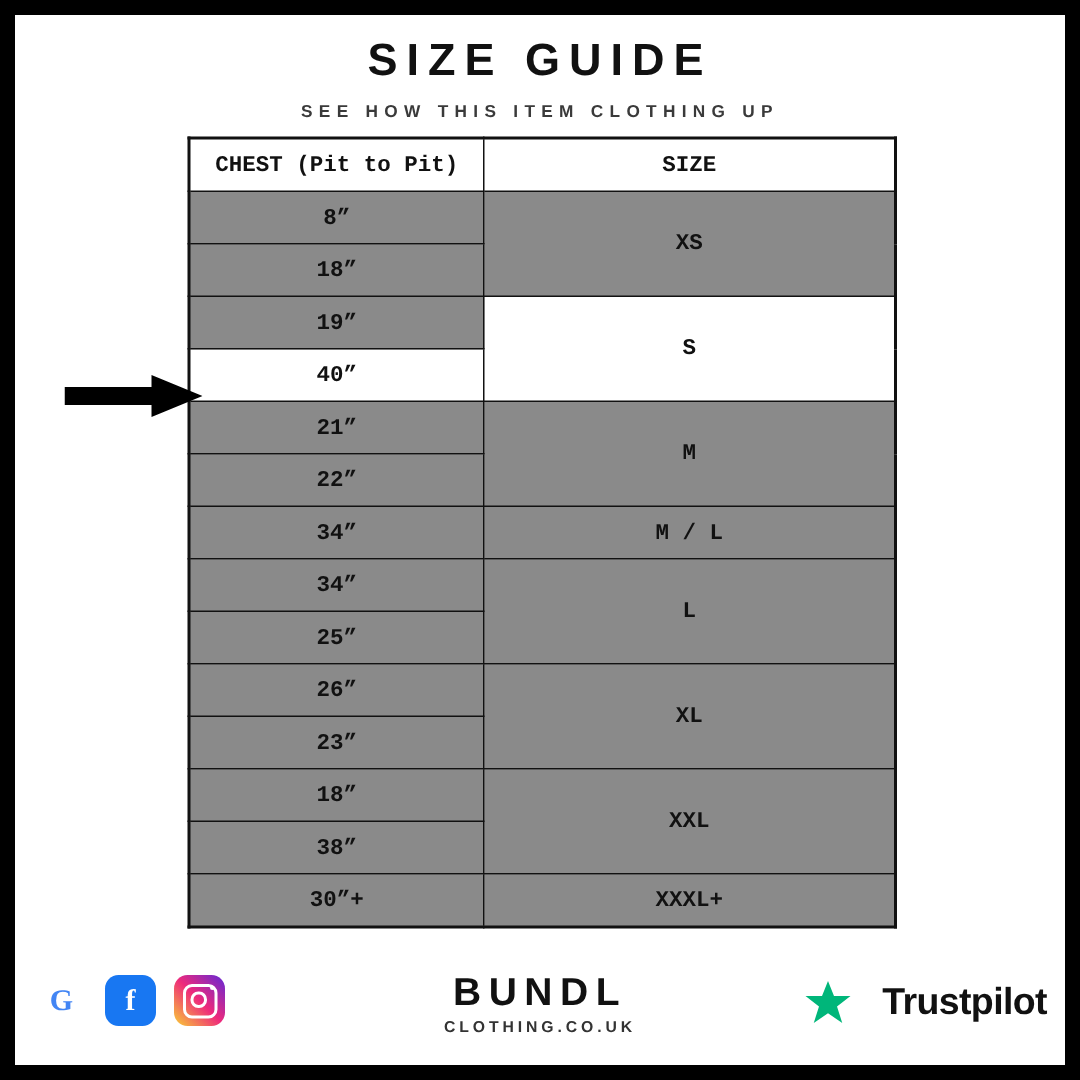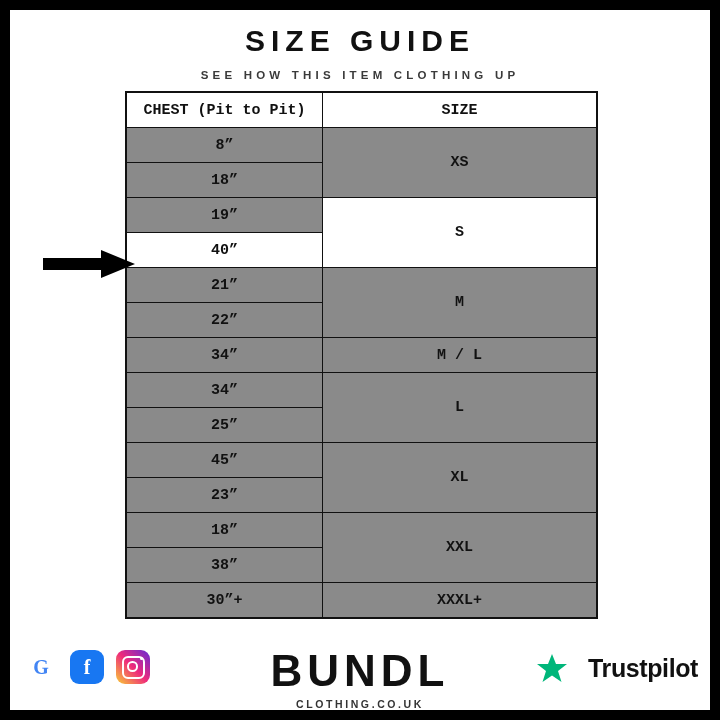--- a/index.html
+++ b/index.html
@@ -161,21 +161,21 @@
     border-radius: 50%;
   }
   .brand {
     position: absolute;
     left: 0;
     right: 0;
     top: 8px;
     text-align: center;
   }
   .brand-name {
-    font-size: 44px;
+    font-size: 26px;
     font-weight: bold;
     letter-spacing: 5px;
     color: #111111;
   }
   .brand-sub {
     font-size: 10.5px;
     font-weight: bold;
     letter-spacing: 2.6px;
     color: #333333;
     margin-top: 2px;
@@ -243,21 +243,21 @@
 
           <tr>
             <td class="chest shaded">34”</td>
             <td class="size shaded" rowspan="2">L</td>
           </tr>
           <tr>
             <td class="chest shaded">25”</td>
           </tr>
 
           <tr>
-            <td class="chest shaded">45”</td>
+            <td class="chest shaded">26”</td>
             <td class="size shaded" rowspan="2">XL</td>
           </tr>
           <tr>
             <td class="chest shaded">23”</td>
           </tr>
 
           <tr>
             <td class="chest shaded">18”</td>
             <td class="size shaded" rowspan="2">XXL</td>
           </tr>

